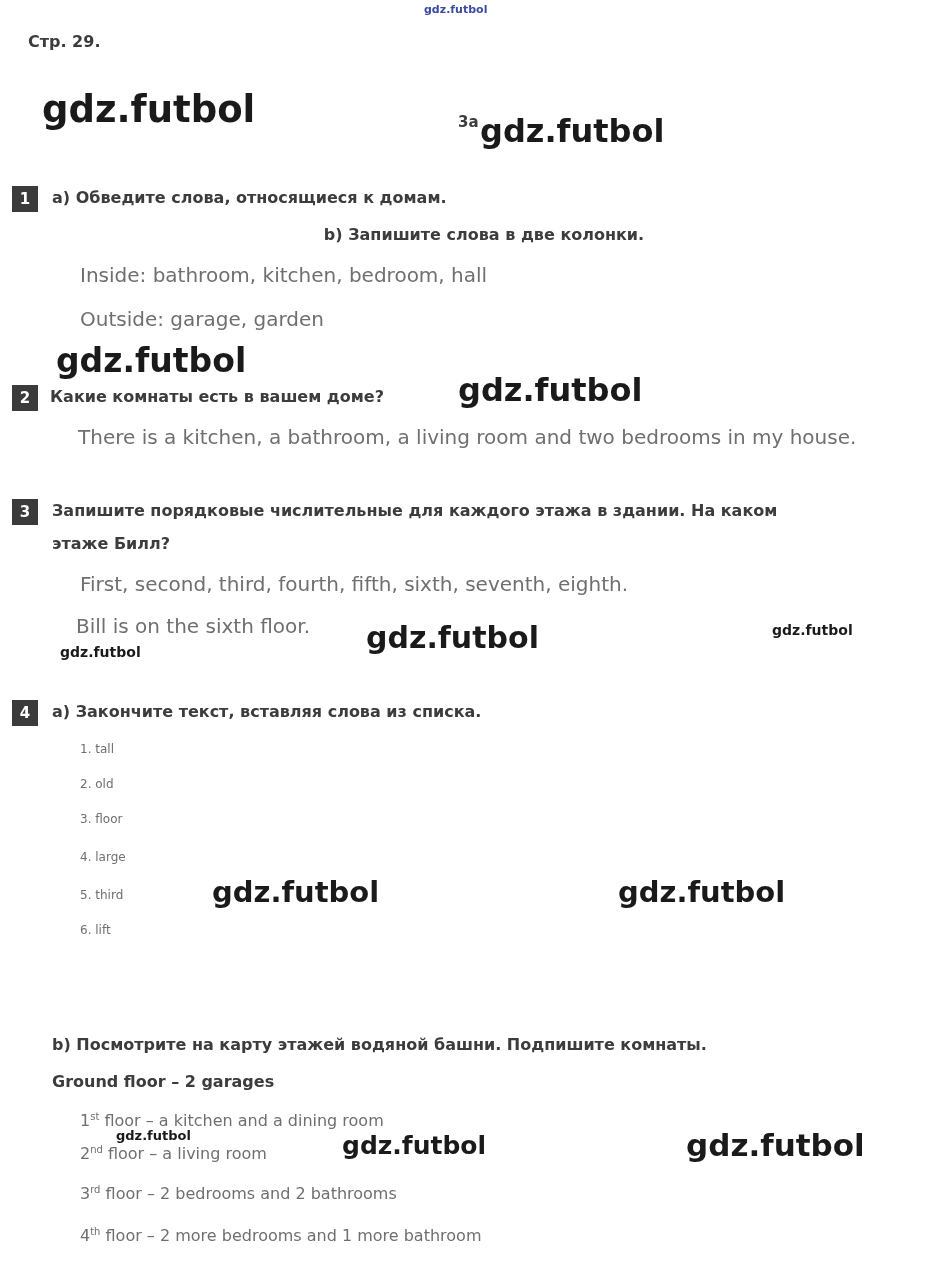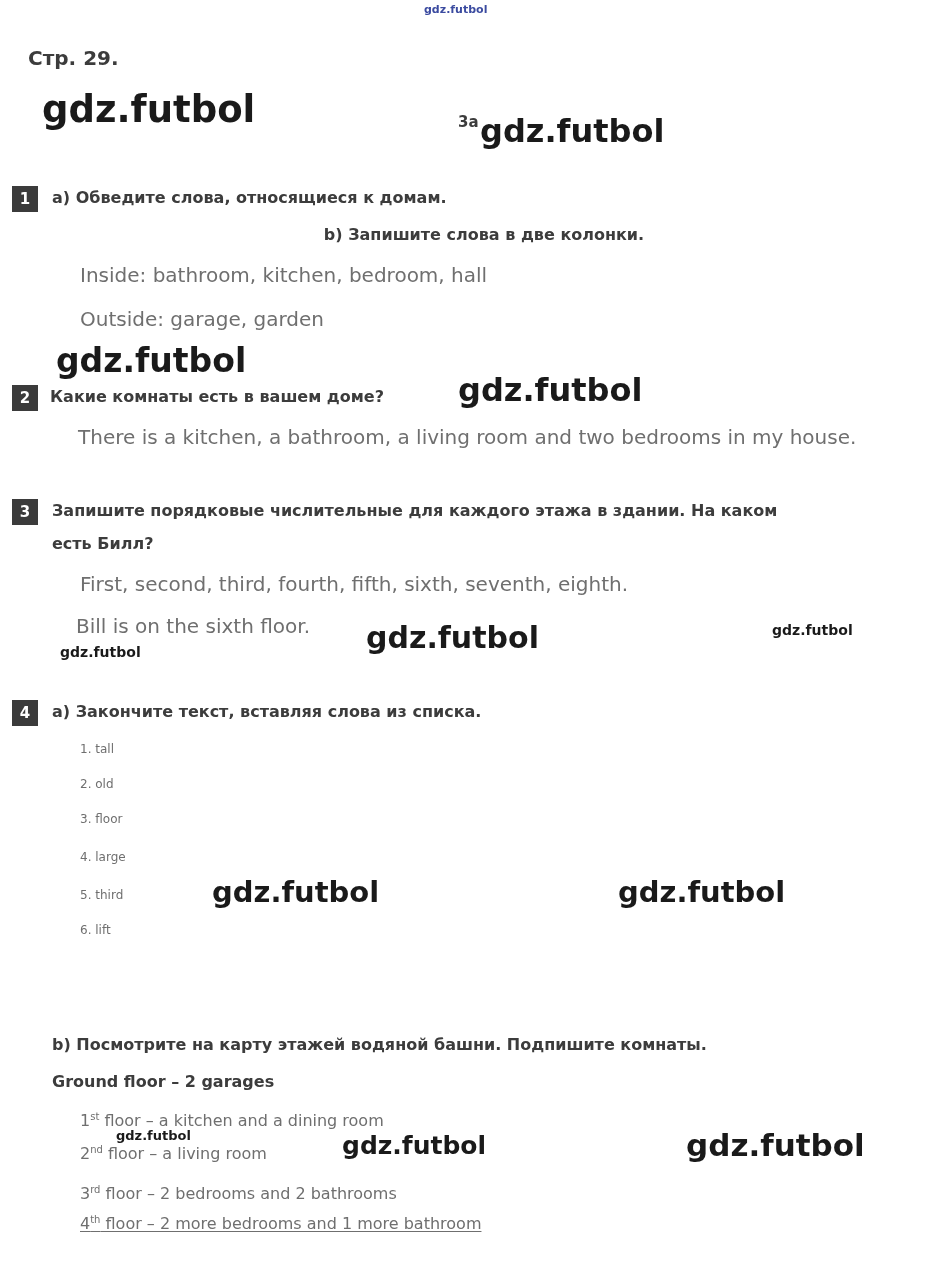--- a/index.html
+++ b/index.html
@@ -31,22 +31,22 @@
     pointer-events: none;
   }
   .wm.blue {
     color: #3b4ba0;
   }
 
   
   .page-label {
     position: absolute;
     left: 28px;
-    top: 46px;
-    font-size: 20px;
+    top: 32px;
+    font-size: 16px;
     font-weight: bold;
     color: #3c3c3c;
   }
 
   
   .task {
     position: absolute;
     left: 12px;
     width: 904px;
   }
@@ -122,21 +122,21 @@
     <div class="task-body" style="margin-left:38px;">
       <div class="q-line">Какие комнаты есть в вашем доме?</div>
       <div class="a-line">There is a kitchen, a bathroom, a living room and two bedrooms in my house.</div>
     </div>
   </div>
 
   <div class="task" style="top:499px;">
     <div class="num-badge">3</div>
     <div class="task-body">
       <div class="q-line">Запишите порядковые числительные для каждого этажа в здании. На каком</div>
-      <div class="q-line" style="margin-top:10px;">есть Билл?</div>
+      <div class="q-line" style="margin-top:10px;">этаже Билл?</div>
       <div class="a-line">First, second, third, fourth, fifth, sixth, seventh, eighth.</div>
       <div class="a-line" style="margin-top:12px;margin-left:24px;">Bill is on the sixth floor.</div>
     </div>
   </div>
 
   <div class="task" style="top:700px;">
     <div class="num-badge">4</div>
     <div class="task-body">
       <div class="q-line">a) Закончите текст, вставляя слова из списка.</div>
       <div class="list-item">1. tall</div>
@@ -155,21 +155,21 @@
 
       <div class="floor-line" style="margin-top:16px;">
         <span>1</span><sup>st</sup><span> floor – a kitchen and a dining room</span>
       </div>
       <div class="floor-line" style="margin-top:8px;">
         <span>2</span><sup>nd</sup><span> floor – a living room</span>
       </div>
       <div class="floor-line" style="">
         <span>3</span><sup>rd</sup><span> floor – 2 bedrooms and 2 bathrooms</span>
       </div>
-      <div class="floor-line" style="margin-top:6px;text-decoration:underline;">
+      <div class="floor-line" style="margin-top:18px;">
         <span>4</span><sup>th</sup><span> floor – 2 more bedrooms and 1 more bathroom</span>
       </div>
     </div>
   </div>
 
   <div id="watermark-layer">
       <div class="wm blue" style="left: 424px; top: 3px; font-size: 11px;">gdz.futbol</div>
       <div class="wm" style="left: 42px; top: 88px; font-size: 37px;">gdz.futbol</div>
       <div class="wm" style="left: 480px; top: 112px; font-size: 32px;">gdz.futbol</div>
       <div class="wm" style="left: 56px; top: 341px; font-size: 33px;">gdz.futbol</div>

